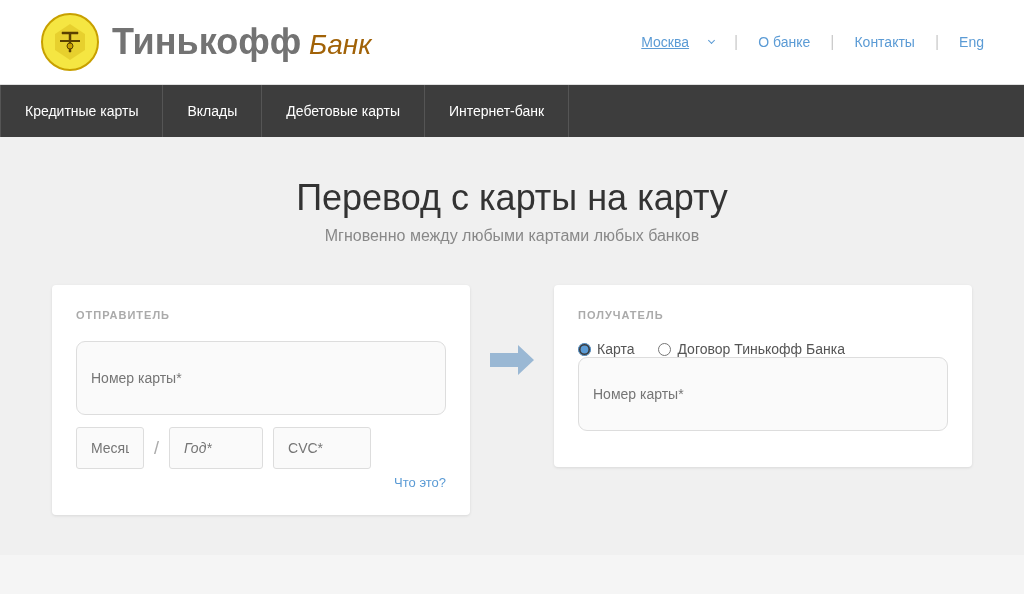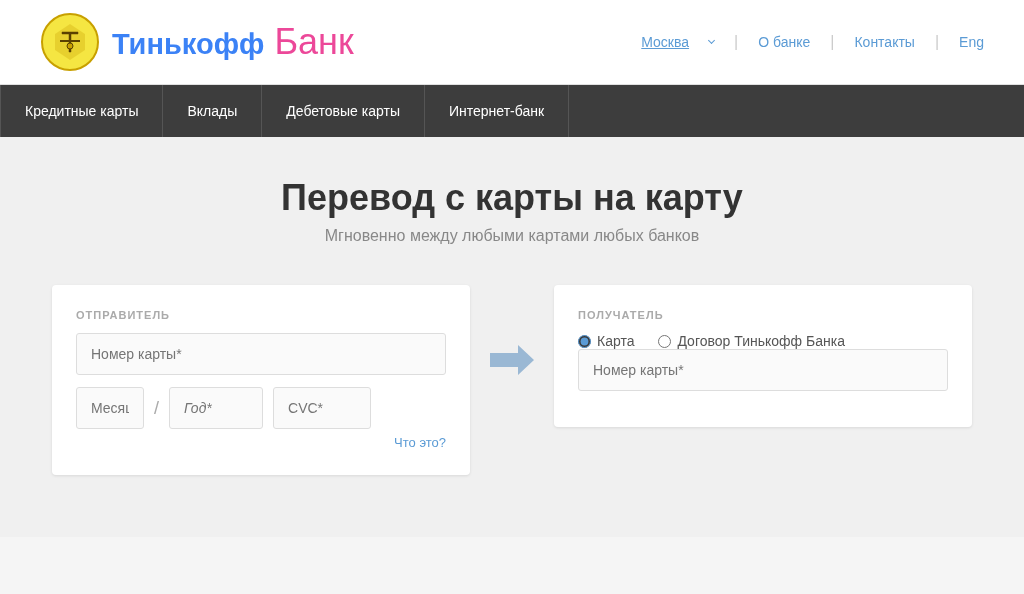--- a/index.html
+++ b/index.html
@@ -74,21 +74,21 @@
 
     
     .main-content {
       padding: 40px 40px;
       background: #f0f0f0;
       min-height: 400px;
     }
     .page-title {
       text-align: center;
       font-size: 36px;
-      font-weight: 700;
+      font-weight: 400;
       color: #333;
       margin-bottom: 8px;
     }
     .page-subtitle {
       text-align: center;
       font-size: 16px;
       color: #888;
       margin-bottom: 40px;
     }
 
@@ -108,29 +108,29 @@
       padding: 24px;
       flex: 1;
       box-shadow: 0 1px 3px rgba(0,0,0,0.1);
     }
 
     .card-label {
       font-size: 11px;
       color: #aaa;
       letter-spacing: 1px;
       text-transform: uppercase;
-      margin-bottom: 12px;
+      margin-bottom: 20px;
       font-weight: 600;
     }
 
     .form-input {
       width: 100%;
       border: 1px solid #ddd;
-      border-radius: 3px;
-      padding: 12px 14px;
+      border-radius: 9px;
+      padding: 28px 14px;
       font-size: 14px;
       color: #aaa;
       outline: none;
       margin-bottom: 12px;
       background: #fafafa;
     }
 
     .form-row {
       display: flex;
       align-items: center;
@@ -194,21 +194,21 @@
   <div class="logo-area">
 
     <svg class="logo-emblem" viewBox="0 0 60 60" xmlns="http://www.w3.org/2000/svg">
       <circle cx="30" cy="30" r="28" fill="#f5e642" stroke="#c8a000" stroke-width="2"></circle>
       <path d="M15 22 L30 12 L45 22 L45 38 L30 48 L15 38 Z" fill="#c8a000" opacity="0.3"></path>
       <path d="M22 20 L38 20 L38 22 L31 22 L31 40 L29 40 L29 22 L22 22 Z" fill="#5a4000" stroke="#5a4000" stroke-width="0.5"></path>
       <path d="M20 28 L40 28 L40 30 L20 30 Z" fill="#5a4000"></path>
       <circle cx="30" cy="34" r="3" fill="#c8a000" stroke="#5a4000" stroke-width="1"></circle>
     </svg>
     <div>
-      <span style="font-size:29px; font-weight:700; color:#3b82f6;">Тинькофф</span><span style="font-size:36px; font-weight:400; color:#ec4899;"> Банк</span>
+      <span style="font-size:36px; font-weight:700; color:#737373;">Тинькофф</span><span style="font-size:28px; font-weight:400; color:#a16207;font-style:italic;"> Банк</span>
     </div>
   </div>
   <div class="header-nav">
     <div class="city-dropdown">
       <span>Москва</span>
       <span class="city-arrow"></span>
     </div>
     <span class="divider">|</span>
     <a href="#">О банке</a>
     <span class="divider">|</span>

